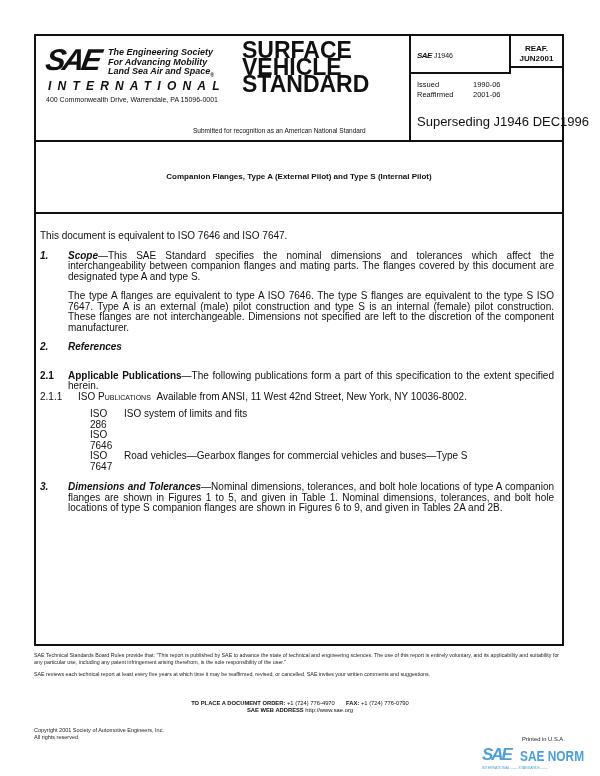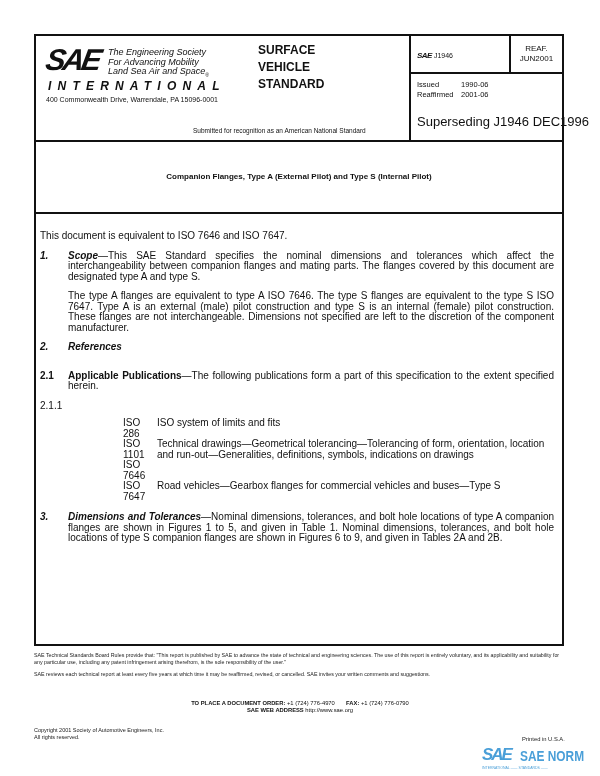--- a/index.html
+++ b/index.html
@@ -16,54 +16,54 @@
       border-bottom: 2px solid #111; box-sizing: border-box;
     }
     .logo-area { position: absolute; left: 10px; top: 10px; width: 210px; }
     .sae-logo {
       display: inline-block; font-family: "Liberation Sans", sans-serif;
       font-weight: bold; font-style: italic; font-size: 30px; letter-spacing: -3px;
       line-height: 28px; transform: skewX(-10deg); color: #111;
     }
     .society-lines {
       position: absolute; left: 62px; top: 2px; font-size: 9px; font-style: italic;
-      font-weight: normal; line-height: 9.5px;
+      font-weight: bold; line-height: 9.5px;
     }
     .international {
       position: absolute; left: 2px; top: 33px; font-size: 12px; font-style: italic;
       font-weight: bold; letter-spacing: 6.2px;
     }
     .address { position: absolute; left: 0px; top: 50px; font-size: 7px; white-space: nowrap; }
     .surface-title {
-      position: absolute; left: 222px; top: 6px; font-size: 12px; font-weight: bold;
+      position: absolute; left: 206px; top: 6px; font-size: 23px; font-weight: bold;
       line-height: 17px;
     }
     .submitted {
       position: absolute; left: 157px; top: 91px; font-size: 6.5px; white-space: nowrap;
     }
     .right-box {
       position: absolute; left: 373px; top: 0; width: 153px; height: 104px;
       border-left: 2px solid #111; box-sizing: border-box;
     }
     .doc-id-cell {
       position: absolute; left: 0; top: 0; width: 100px; height: 38px;
       border-right: 2px solid #111; border-bottom: 2px solid #111; box-sizing: border-box;
     }
     .reaf-cell {
-      position: absolute; left: 100px; top: 0; width: 51px; height: 38px;
+      position: absolute; left: 100px; top: 0; width: 51px; height: 32px;
       border-bottom: 2px solid #111; box-sizing: border-box;
-      font-size: 8px; font-weight: normal; text-align: center; padding-top: 8px; line-height: 10px;
+      font-size: 8px; font-weight: bold; text-align: center; padding-top: 8px; line-height: 10px;
     }
     .doc-id {
       position: absolute; left: 6px; top: 15px; font-size: 7px; white-space: nowrap;
     }
     .doc-id .mini-sae { font-weight: bold; font-style: italic; font-size: 8px; letter-spacing: -0.5px; }
     .dates { position: absolute; left: 6px; top: 44px; font-size: 7.5px; line-height: 10px; }
     .dates .row { display: flex; }
-    .dates .lbl { width: 44px; }
+    .dates .lbl { width: 56px; }
     .superseding { position: absolute; left: 6px; top: 78px; font-size: 13px; white-space: nowrap; }
 
     .title-band {
       position: absolute; left: 0; top: 104px; width: 526px; height: 74px;
       border-bottom: 2px solid #111; box-sizing: border-box;
       display: flex; align-items: center; justify-content: center;
       font-size: 8px; font-weight: bold;
     }
     .body-area {
       position: absolute; left: 6px; top: 196px; width: 514px; font-size: 10px;
@@ -72,21 +72,21 @@
     .p { margin: 0; text-align: justify; }
     .num-row { display: flex; }
     .num { width: 28px; flex-shrink: 0; }
     .num.b { font-weight: bold; font-style: italic; }
     .num.bn { font-weight: bold; }
     .bi { font-weight: bold; font-style: italic; }
     .bo { font-weight: bold; }
     .indent { padding-left: 28px; }
     .refs { padding-left: 50px; margin-top: 7px; }
     .ref-row { display: flex; }
-    .ref-code { width: 34px; flex-shrink: 0; margin-left: 33px; }
+    .ref-code { width: 34px; flex-shrink: 0; }
     .smallcaps { font-variant: small-caps; }
 
     .footer-notes {
       position: absolute; left: 34px; top: 652px; width: 532px; font-size: 5.3px;
       line-height: 7px; color: #222;
     }
     .order-line {
       position: absolute; left: 0; top: 700px; width: 600px; text-align: center;
       font-size: 5.8px; font-weight: bold; line-height: 7px;
     }
@@ -172,32 +172,29 @@
   <div class="num-row" style="margin-top:9px;">
     <span class="num b">2.</span>
     <span class="bi">References</span>
   </div>
 
   <div class="num-row" style="margin-top:18px;">
     <span class="num bn">2.1</span>
     <p class="p"><span class="bo">Applicable Publications</span><span>—The following publications form a part of this specification to the extent specified herein.</span></p>
   </div>
 
-  <div class="num-row" style="margin-top:9px;">
+  <div class="num-row" style="">
     <span class="num" style="width:38px;">2.1.1</span>
+    <p class="p"><span class="smallcaps">ISO Publications</span>&nbsp;&nbsp;<span>Available from ANSI, 11 West 42nd Street, New York, NY 10036-8002.</span></p>
   </div>
 
   <div class="refs">
     <div class="ref-row">
       <span class="ref-code">ISO 286</span>
       <span>ISO system of limits and fits</span>
-    </div>
-    <div class="ref-row">
-      <span class="ref-code">ISO 1101</span>
-      <span>Technical drawings—Geometrical tolerancing—Tolerancing of form, orientation, location and run-out—Generalities, definitions, symbols, indications on drawings</span>
     </div>
     <div class="ref-row">
       <span class="ref-code">ISO 7646</span>
     </div>
     <div class="ref-row">
       <span class="ref-code">ISO 7647</span>
       <span>Road vehicles—Gearbox flanges for commercial vehicles and buses—Type S</span>
     </div>
   </div>
 

